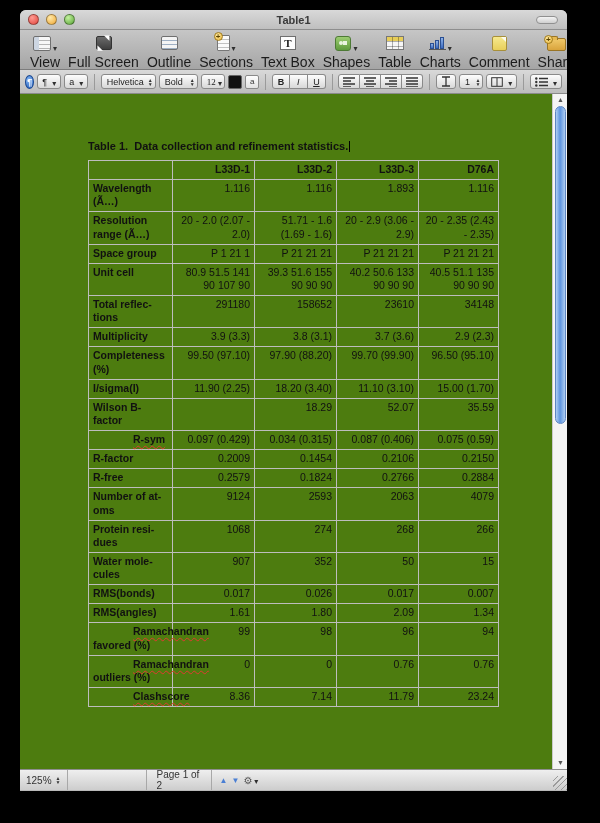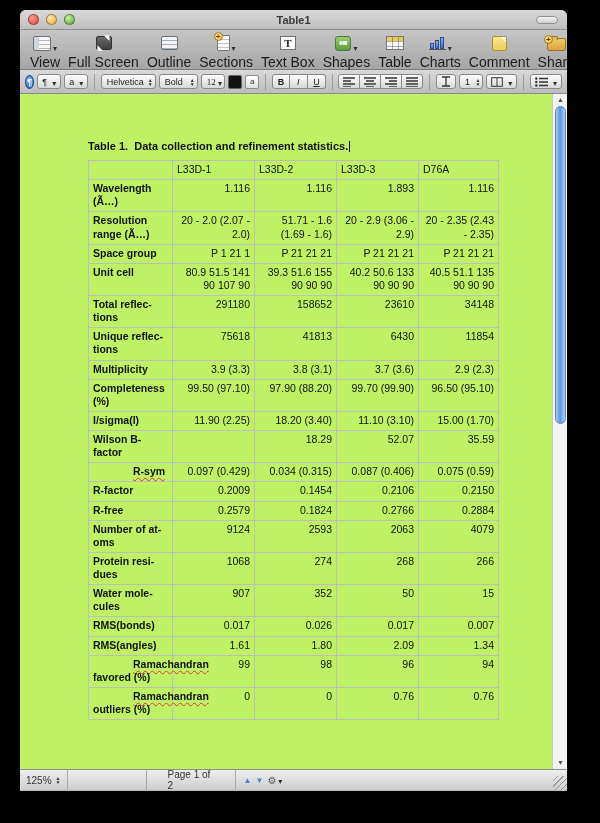--- a/index.html
+++ b/index.html
@@ -95,47 +95,47 @@
               border-radius:2px; font-size:8px; color:#333; display:flex; align-items:center; justify-content:center; }
   .fb-group { display:flex; }
   .fb-group .fb-btn { border-radius:0; border-left-width:0; }
   .fb-group .fb-btn:first-child { border-radius:3px 0 0 3px; border-left-width:1px; }
   .fb-group .fb-btn:last-child { border-radius:0 3px 3px 0; }
   .biu { font-size:9px; width:18px; justify-content:center; }
   .fb-sep { width:1px; height:16px; background:#9a9a9a; margin:0 3px; }
   .ali svg { display:block; }
   
   .content { position:relative; height:675px; background:#fff; overflow:hidden; }
-  .page { position:absolute; left:0; top:0; right:15px; bottom:0; background:#bef264; }
+  .page { position:absolute; left:0; top:0; right:15px; bottom:0; background:#4d7c0f; }
   .doc-title { position:absolute; left:68px; top:46px; font-size:11px; font-weight:bold; color:#111; }
   .caret { display:inline-block; width:1px; height:11px; background:#000; margin-left:1px; vertical-align:-2px; }
   table.stats { position:absolute; left:68px; top:66px; width:410px; border-collapse:collapse;
                 font-size:10.5px; color:#111; table-layout:fixed; }
   table.stats td, table.stats th { border:1px solid #bdbdbd; padding:2px 4px 3px 4px; vertical-align:top;
                 line-height:1.25; }
-  table.stats th { text-align:left; font-weight:normal; height:17px; }
+  table.stats th { text-align:right; font-weight:bold; height:17px; }
   td.rowlabel { font-weight:bold; text-align:left; }
   td.val { text-align:right; font-weight:normal; word-wrap:break-word; }
   .sp { text-decoration:underline; text-decoration-style:wavy; text-decoration-color:#e03a2f;
         text-decoration-thickness:1px; text-underline-offset:2px;margin-left:40px; }
   
   .vscroll { position:absolute; right:0; top:0; bottom:0; width:15px; background:#f4f4f4;
              border-left:1px solid #c9c9c9; }
   .sb-arrow { position:absolute; left:0; width:15px; height:12px; font-size:7px; color:#555;
               text-align:center; line-height:12px; }
   .sb-arrow.up { top:0; } .sb-arrow.down { bottom:0; }
   .thumb { position:absolute; left:2px; top:12px; width:11px; height:318px; border-radius:6px;
            background:linear-gradient(90deg,#aecdf2,#5c94e0 45%,#aecdf2); border:1px solid #5b85c2; }
   
   .statusbar { height:21px; background:linear-gradient(#efefef,#cdcdcd); border-top:1px solid #8e8e8e;
                display:flex; align-items:center; font-size:10px; color:#333; position:relative; }
   .sb-zoom { display:flex; align-items:center; padding:16px 6px; height:100%;text-align:right; }
   .sb-div { width:1px; height:100%; background:#a8a8a8; }
   .sb-words { padding:0 10px; width:78px;margin-top:37px; }
-  .sb-page { padding:0 21px; width:88px; }
+  .sb-page { padding:0 10px; width:64px; }
   .sb-nav { display:flex; align-items:center; gap:4px; padding:0 8px; }
   .tri { font-size:8px; color:#4a7fd4; }
   .gear { font-size:10px; color:#555; }
   .grip { position:absolute; right:0; bottom:0; width:14px; height:14px;
           background:repeating-linear-gradient(135deg,#0000 0 3px,#9a9a9a 3px 4px); }
 </style>
 </head>
 <body>
 
 <div class="window">
@@ -427,27 +427,20 @@
               <td class="val">40.5 51.1 135 90 90 90</td>
             </tr>
             <tr>
               <td class="rowlabel"><span>Total reflec-</span><br><span>tions</span></td>
               <td class="val">291180</td>
               <td class="val">158652</td>
               <td class="val">23610</td>
               <td class="val">34148</td>
             </tr>
             <tr>
-              <td class="rowlabel"><span>Unique reflec-</span><br><span>tions</span></td>
-              <td class="val">75618</td>
-              <td class="val">41813</td>
-              <td class="val">6430</td>
-              <td class="val">11854</td>
-            </tr>
-            <tr>
               <td class="rowlabel"><span>Multiplicity</span></td>
               <td class="val">3.9 (3.3)</td>
               <td class="val">3.8 (3.1)</td>
               <td class="val">3.7 (3.6)</td>
               <td class="val">2.9 (2.3)</td>
             </tr>
             <tr>
               <td class="rowlabel"><span>Completeness</span><br><span>(%)</span></td>
               <td class="val">99.50 (97.10)</td>
               <td class="val">97.90 (88.20)</td>
@@ -530,20 +523,27 @@
               <td class="val">98</td>
               <td class="val">96</td>
               <td class="val">94</td>
             </tr>
             <tr>
               <td class="rowlabel"><span class="sp">Ramachandran</span><br><span>outliers (%)</span></td>
               <td class="val">0</td>
               <td class="val">0</td>
               <td class="val">0.76</td>
               <td class="val">0.76</td>
+            </tr>
+            <tr>
+              <td class="rowlabel"><span class="sp">Clashscore</span></td>
+              <td class="val">8.36</td>
+              <td class="val">7.14</td>
+              <td class="val">11.79</td>
+              <td class="val">23.24</td>
             </tr>
           </tbody>
       </table>
     </div>
     <div class="vscroll">
       <div class="sb-arrow up">▲</div>
       <div class="thumb"></div>
       <div class="sb-arrow down">▼</div>
     </div>
   </div>

